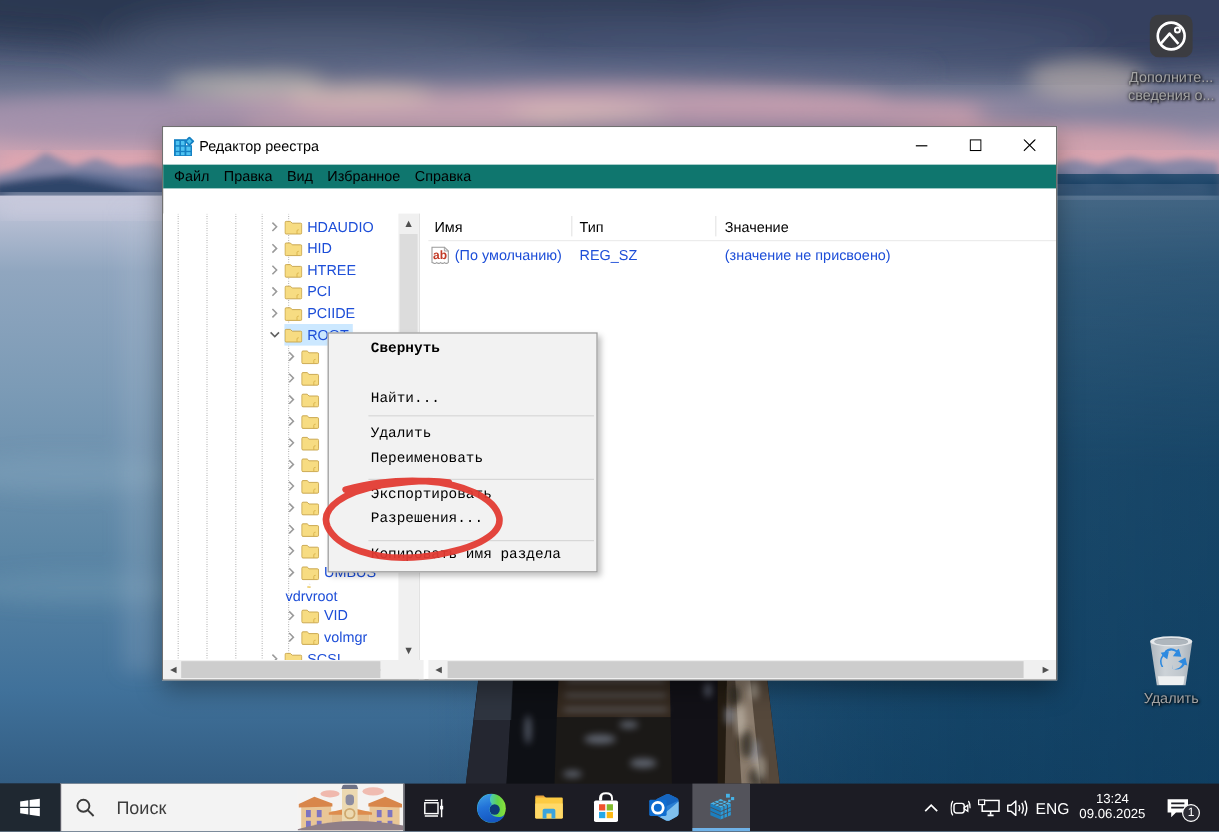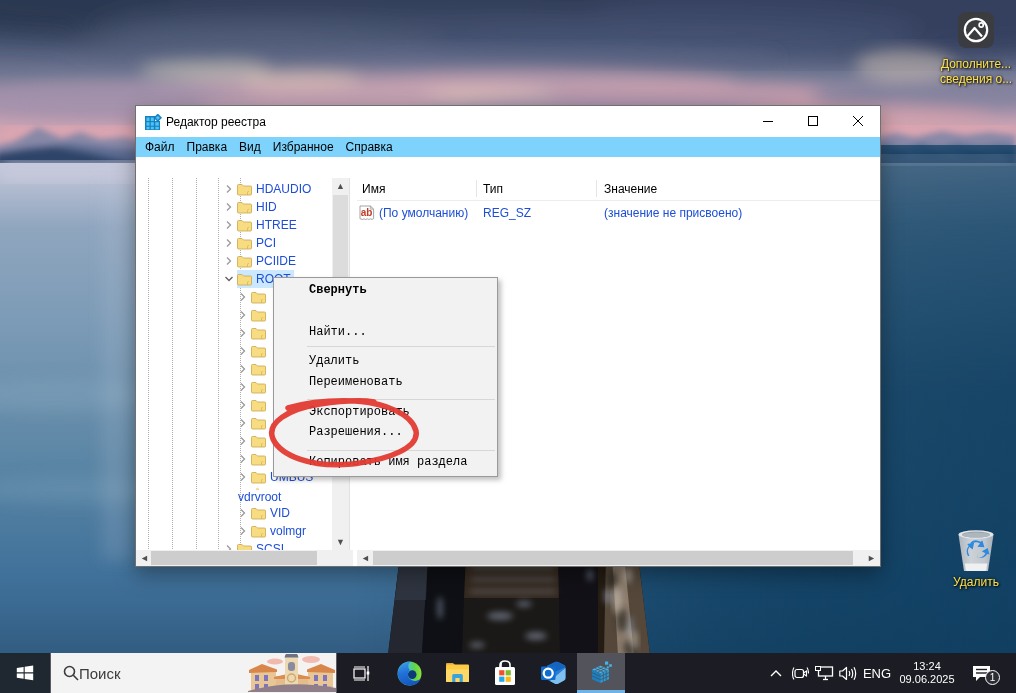--- a/index.html
+++ b/index.html
@@ -1,29 +1,29 @@
 <!DOCTYPE html>
 <html><head>
 <meta charset="utf-8">
 <style>
 * { margin:0; padding:0; box-sizing:border-box; }
 html,body { width:1016px; height:693px; overflow:hidden; font-family:"Liberation Sans", sans-serif; }
 #desk { position:relative; width:1016px; height:693px; overflow:hidden; background:#2a4a66; }
 #bg { position:absolute; left:0; top:0; }
 
 .dicon { position:absolute; text-align:center; color:#fff; font-size:11px; }
-.dlabel { color:#fde047; font-size:12px; text-shadow:1px 1px 2px rgba(0,0,0,0.9), 0 0 3px rgba(0,0,0,0.8); line-height:15px; white-space:nowrap; }
+.dlabel { color:#a3a3a3; font-size:12px; text-shadow:1px 1px 2px rgba(0,0,0,0.9), 0 0 3px rgba(0,0,0,0.8); line-height:15px; white-space:nowrap; }
 
 #win { position:absolute; left:135px; top:105px; width:746px; height:462px; background:#fff; border:1px solid #707070; box-shadow:0 8px 20px rgba(0,0,0,0.35); font-size:12px; }
 #titlebar { height:31px; background:#fff; position:relative; }
 #title-ic { position:absolute; left:9px; top:8px; }
 #title-tx { position:absolute; left:30px; top:9px; font-size:12px; color:#000; }
 .caption-btns { position:absolute; right:0; top:0; height:30px; display:flex; }
 .cbtn { width:45px; height:30px; display:flex; align-items:center; justify-content:center; }
-#menubar { height:20px; padding-left:9px; display:flex; gap:0; align-items:center; background:#7dd3fc; }
+#menubar { height:20px; padding-left:9px; display:flex; gap:0; align-items:center; background:#0f766e; }
 #menubar span { padding:0 6px; font-size:12px; color:#000; }
 #addrbar { height:20px; margin:0 1px; border:1px solid #999; display:flex; align-items:center; padding-left:4px; font-size:12px; color:#000; background:#fff; }
 #winbody { position:absolute; left:0; top:72px; right:0; bottom:0; background:#fff; }
 
 #tree { position:absolute; left:0; top:0; width:213px; bottom:16px; overflow:hidden; background:#fff; }
 #vscroll { position:absolute; left:196px; width:17px; top:0; bottom:16px; background:#f0f0f0; }
 #splitter { position:absolute; left:213px; top:0; width:5px; bottom:0; background:#fff; border-left:1px solid #e2e2e2; }
 #rpanel { position:absolute; left:221px; top:0; right:0; bottom:16px; background:#fff; }
 .hscroll { position:absolute; height:16px; background:#f0f0f0; bottom:0; }
 .sarrow { color:#505050; font-size:9px; position:absolute; top:3px; }
@@ -36,21 +36,21 @@
 .hline { position:absolute; top:2px; height:17px; width:1px; background:#e5e5e5; }
 
 #cmenu { position:absolute; left:273px; top:277px; width:225px; height:200px; background:#f2f2f2; border:1px solid #999; box-shadow:3px 3px 5px rgba(0,0,0,0.25); z-index:30;font-family:Liberation Mono, monospace; }
 .mi { position:absolute; left:0; width:100%; height:20px; display:flex; align-items:center; padding-left:35px; font-size:12px; color:#000; }
 .msep { position:absolute; left:33px; right:2px; height:1px; background:#d7d7d7; }
 .marrow { position:absolute; right:9px; font-size:11px; color:#444; }
 
 #taskbar { position:absolute; left:0; top:653px; width:1016px; height:40px; background:#1c1c24; z-index:40; display:flex; align-items:stretch; }
 #startbtn { width:50px; display:flex; align-items:center; justify-content:center; background:#1f2831; }
 #searchbox { width:287px; background:#f3f3f3; display:flex; align-items:center; position:relative; overflow:hidden; border:1px solid #5c5c66; border-bottom:none; border-top:none; }
-#searchbox .stx { color:#3c3c3c; font-size:15px; margin-left:0; }
+#searchbox .stx { color:#3c3c3c; font-size:15px; margin-left:18px; }
 .tbicon { width:48px; display:flex; align-items:center; justify-content:center; position:relative; }
 #tray { position:absolute; right:14px; top:0; height:40px; display:flex; align-items:center; color:#fff; }
 .trayic { width:24px; display:flex; align-items:center; justify-content:center; }
 #clock { text-align:center; font-size:11px; line-height:13px; width:66px; }
 </style>
 </head>
 <body>
 <div id="desk">
 
 <svg id="bg" width="1016" height="693" viewBox="0 0 1016 693">

